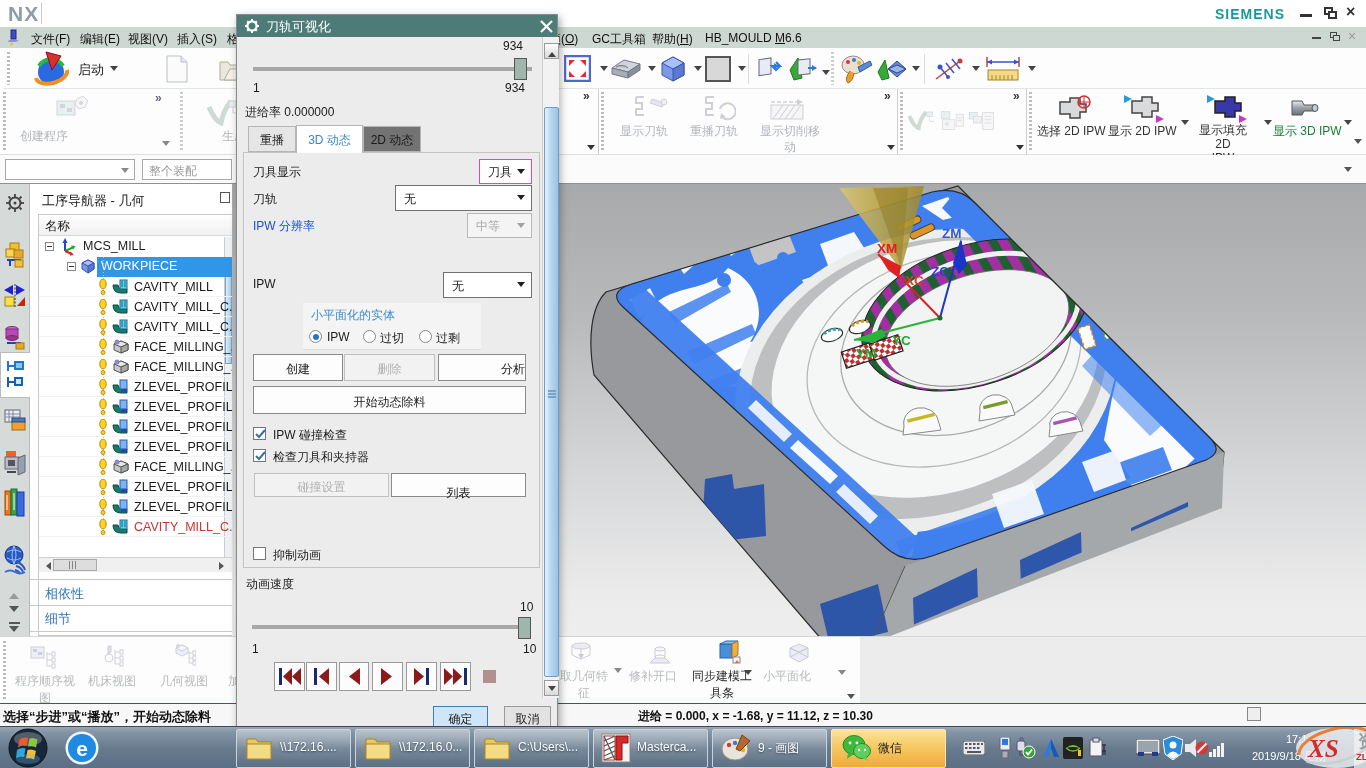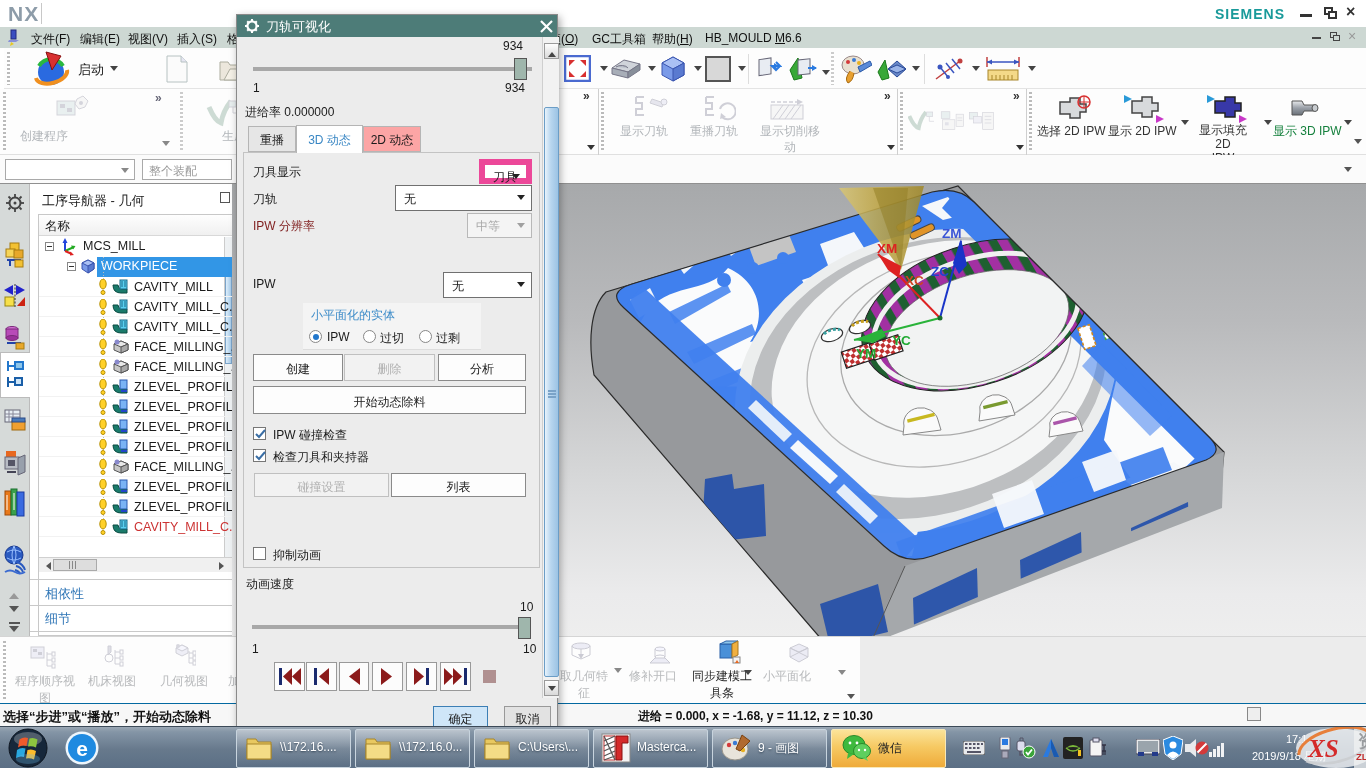--- a/index.html
+++ b/index.html
@@ -839,56 +839,56 @@
 
   <div class="abs" style="left:266px;top:24px">934</div>
   <div class="abs" style="left:16px;top:52px;width:279px;height:4px;background:#a8a8a8"></div>
   <div class="abs" style="left:277px;top:43px;width:13px;height:22px;background:#9fb6ac;border:1px solid #555"></div>
   <div class="abs" style="left:16px;top:66px">1</div>
   <div class="abs" style="left:268px;top:66px">934</div>
   <div class="abs" style="left:8px;top:89px">进给率 0.000000</div>
 
   <div class="abs" style="left:11px;top:111px;width:48px;height:26px;background:#e6e6e6;border:1px solid #b5b5b5;text-align:center;padding-top:5px">重播</div>
   <div class="abs" style="left:59px;top:110px;width:67px;height:28px;background:#fff;border:1px solid #b5b5b5;border-bottom:none;text-align:center;padding-top:6px;color:#3a87c4;z-index:2">3D 动态</div>
-  <div class="abs" style="left:126px;top:111px;width:58px;height:26px;background:#fca5a5;border:1px solid #b5b5b5;text-align:center;padding-top:5px">2D 动态</div>
+  <div class="abs" style="left:126px;top:111px;width:58px;height:26px;background:#737373;border:1px solid #b5b5b5;text-align:center;padding-top:5px">2D 动态</div>
 
   <div class="abs" style="left:6px;top:137px;width:297px;height:416px;border:1px solid #c3c3c3;background:#ececec"></div>
   <div class="abs" style="left:16px;top:149px">刀具显示</div>
-  <div class="abs" style="left:242px;top:144px;width:53px;height:25px;background:#fff;border:6px solid #ec4899;padding:4px 0 0 8px">刀具<span class="abs" style="right:6px;top:9px;width:0;height:0;border:4px solid transparent;border-top:5px solid #222"></span></div>
+  <div class="abs" style="left:242px;top:144px;width:53px;height:25px;background:#fff;border:1px solid #ec4899;padding:4px 0 0 8px">刀具<span class="abs" style="right:6px;top:9px;width:0;height:0;border:4px solid transparent;border-top:5px solid #222"></span></div>
   <div class="abs" style="left:16px;top:176px">刀轨</div>
   <div class="abs" style="left:158px;top:170px;width:137px;height:26px;background:#fff;border:1px solid #707070;padding:5px 0 0 8px">无<span class="abs" style="right:6px;top:9px;width:0;height:0;border:4px solid transparent;border-top:5px solid #222"></span></div>
-  <div class="abs" style="left:16px;top:203px;color:#7f1d1d">IPW 分辨率</div>
+  <div class="abs" style="left:16px;top:203px;color:#1d4ed8">IPW 分辨率</div>
   <div class="abs" style="left:230px;top:198px;width:65px;height:25px;background:#f4f4f4;border:1px solid #b8b8b8;padding:4px 0 0 8px;color:#a8a8a8">中等<span class="abs" style="right:6px;top:9px;width:0;height:0;border:4px solid transparent;border-top:5px solid #a0a0a0"></span></div>
   <div class="abs" style="left:16px;top:262px">IPW</div>
   <div class="abs" style="left:206px;top:257px;width:89px;height:26px;background:#fff;border:1px solid #707070;padding:5px 0 0 8px">无<span class="abs" style="right:6px;top:9px;width:0;height:0;border:4px solid transparent;border-top:5px solid #222"></span></div>
   <div class="abs" style="left:66px;top:288px;width:178px;height:47px;background:#f4f4f4;border-bottom:1px solid #ddd"></div>
   <div class="abs" style="left:74px;top:292px;color:#3c8bc8">小平面化的实体</div>
   <div class="abs" style="left:72px;top:315px;width:13px;height:13px;border:1px solid #888;border-radius:50%;background:#fff"></div>
   <div class="abs" style="left:75.5px;top:318.5px;width:6px;height:6px;border-radius:50%;background:#2277cc"></div>
   <div class="abs" style="left:90px;top:315px">IPW</div>
   <div class="abs" style="left:126px;top:315px;width:13px;height:13px;border:1px solid #888;border-radius:50%;background:#fff"></div>
   <div class="abs" style="left:143px;top:315px">过切</div>
   <div class="abs" style="left:182px;top:315px;width:13px;height:13px;border:1px solid #888;border-radius:50%;background:#fff"></div>
   <div class="abs" style="left:199px;top:315px">过剩</div>
   <div class="abs" style="left:16px;top:339px;width:90px;height:27px;background:#fdfdfd;border:1px solid #8a8a8a;text-align:center;padding-top:6px">创建</div>
   <div class="abs" style="left:107px;top:339px;width:91px;height:27px;background:#f2f2f2;border:1px solid #c0c0c0;text-align:center;padding-top:6px;color:#b0b0b0">删除</div>
-  <div class="abs" style="left:201px;top:339px;width:88px;height:27px;background:#fdfdfd;border:1px solid #8a8a8a;text-align:center;padding-top:6px">分析</div>
+  <div class="abs" style="left:201px;top:339px;width:88px;height:27px;background:#fdfdfd;border:1px solid #8a8a8a;text-align:right;padding-top:6px">分析</div>
   <div class="abs" style="left:16px;top:371px;width:273px;height:28px;background:#fdfdfd;border:1px solid #8a8a8a;text-align:center;padding-top:7px">开始动态除料</div>
   <div class="abs" style="left:16px;top:412px;width:13px;height:13px;border:1px solid #777;background:#fff"></div>
   <svg class="abs" style="left:18px;top:414px" width="11" height="10" viewBox="0 0 11 10">
         <path d="M1,5 L4,8 L10,1" fill="none" stroke="#3a6ea5" stroke-width="2"></path>
       </svg>
   <div class="abs" style="left:36px;top:412px">IPW 碰撞检查</div>
   <div class="abs" style="left:16px;top:434px;width:13px;height:13px;border:1px solid #777;background:#fff"></div>
   <svg class="abs" style="left:18px;top:436px" width="11" height="10" viewBox="0 0 11 10">
         <path d="M1,5 L4,8 L10,1" fill="none" stroke="#3a6ea5" stroke-width="2"></path>
       </svg>
   <div class="abs" style="left:36px;top:434px">检查刀具和夹持器</div>
   <div class="abs" style="left:17px;top:458px;width:135px;height:24px;background:#f2f2f2;border:1px solid #c0c0c0;text-align:center;padding-top:5px;color:#b0b0b0">碰撞设置</div>
-  <div class="abs" style="left:154px;top:458px;width:135px;height:24px;background:#fdfdfd;border:1px solid #8a8a8a;text-align:center;padding-top:5px">列表</div>
+  <div class="abs" style="left:154px;top:458px;width:135px;height:24px;background:#fdfdfd;border:1px solid #8a8a8a;text-align:center;padding-top:11px">列表</div>
   <div class="abs" style="left:16px;top:532px;width:13px;height:13px;border:1px solid #777;background:#fff"></div>
   <div class="abs" style="left:36px;top:532px">抑制动画</div>
 
   <div class="abs" style="left:9px;top:561px">动画速度</div>
   <div class="abs" style="left:283px;top:585px">10</div>
   <div class="abs" style="left:15px;top:610px;width:275px;height:4px;background:#a8a8a8"></div>
   <div class="abs" style="left:281px;top:602px;width:13px;height:22px;background:#9fb6ac;border:1px solid #555"></div>
   <div class="abs" style="left:15px;top:627px">1</div>
   <div class="abs" style="left:286px;top:627px">10</div>
 

